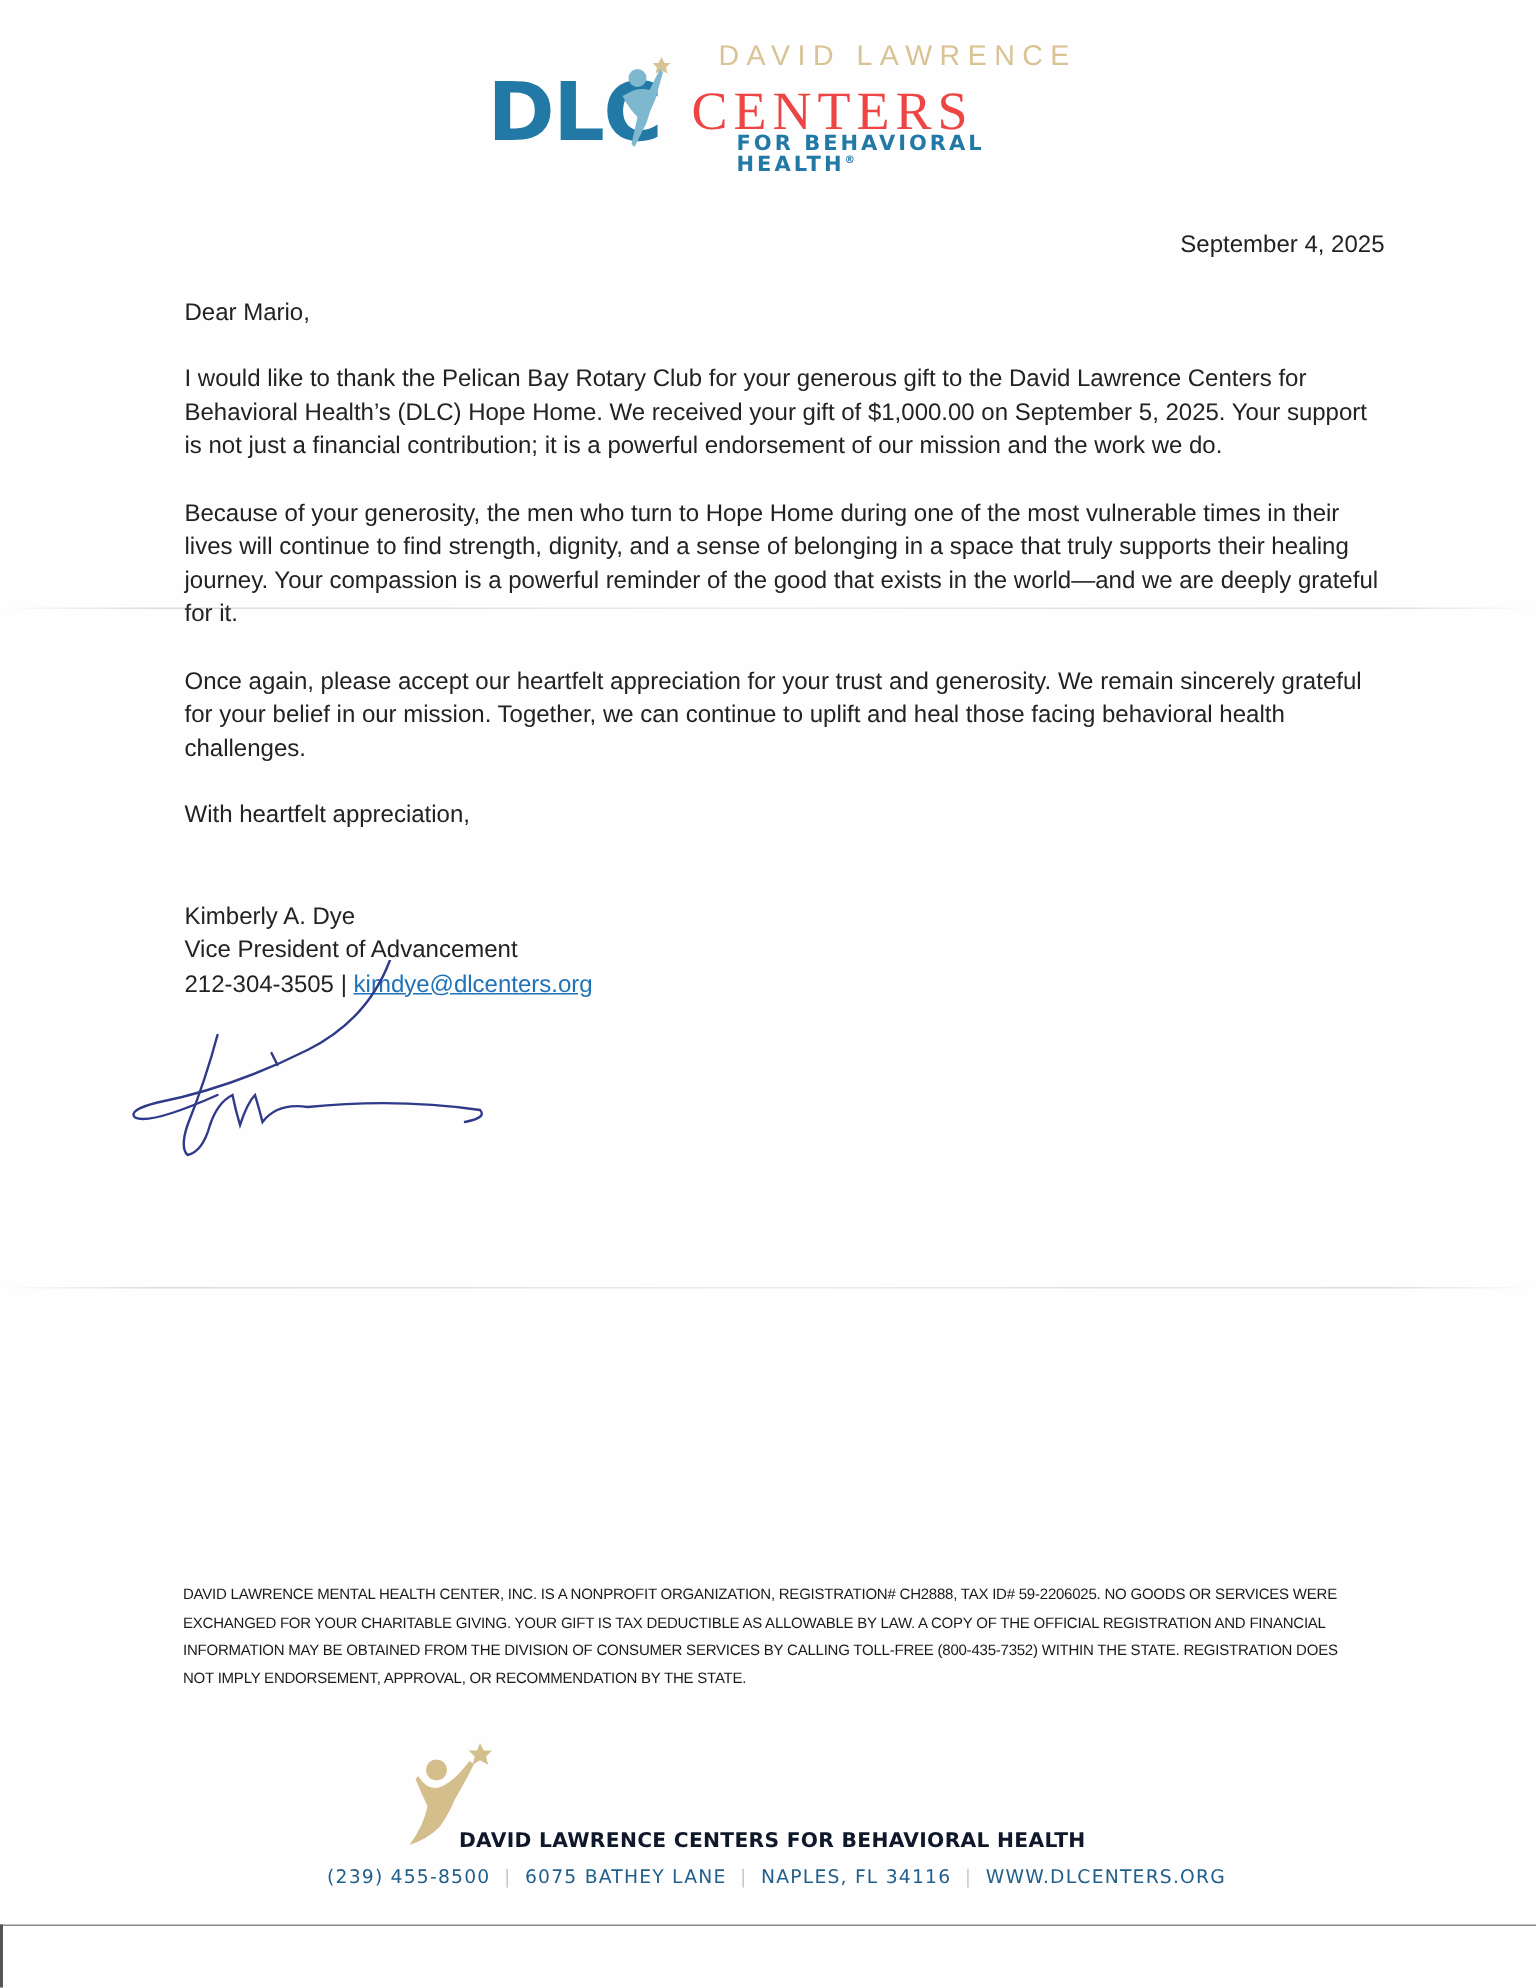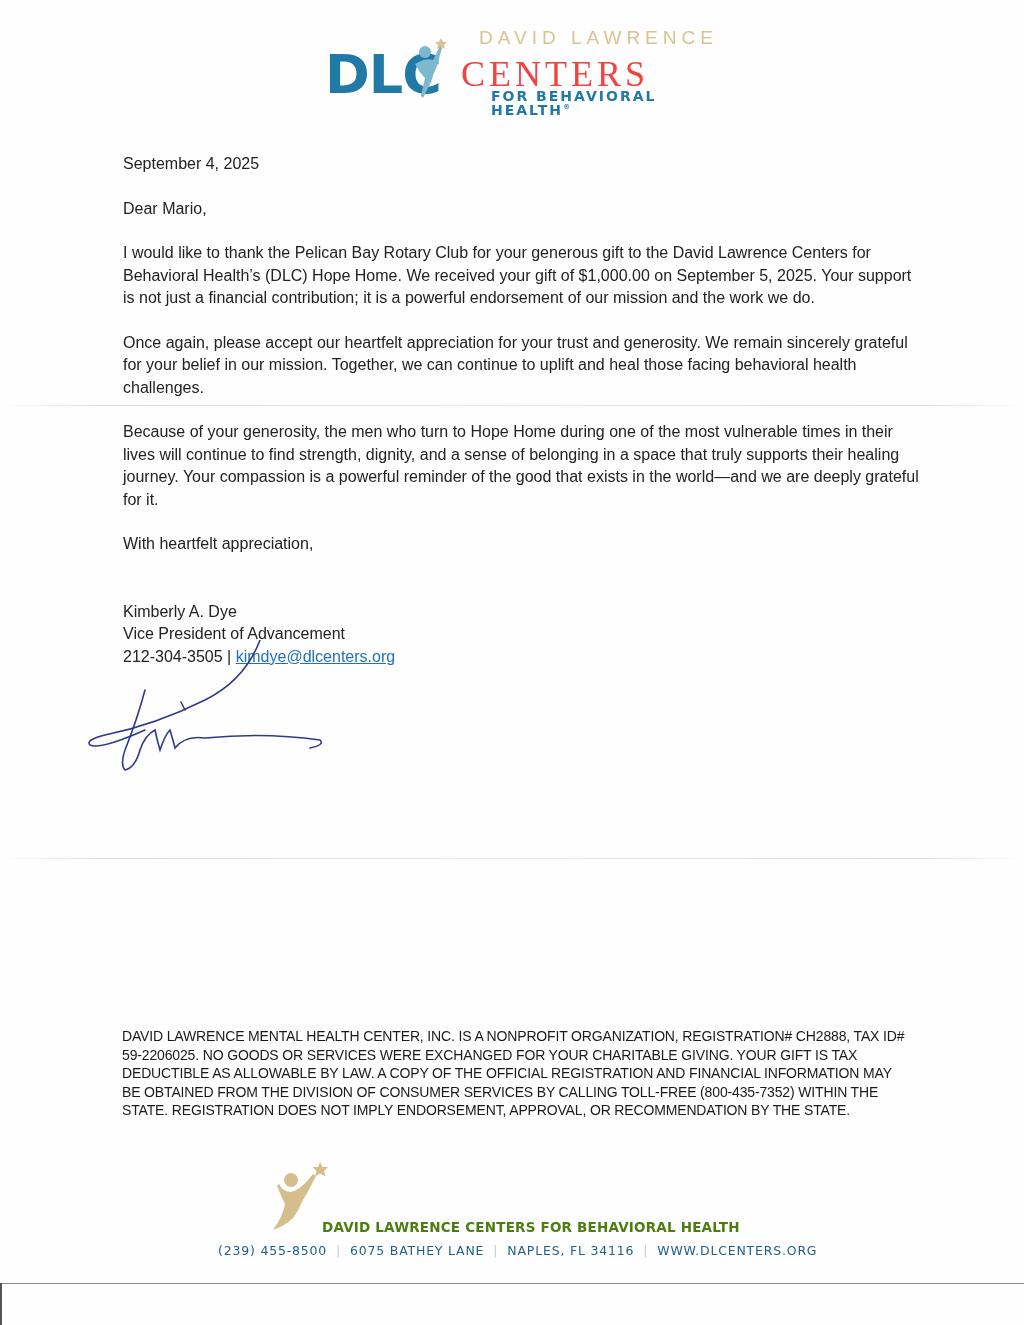--- a/index.html
+++ b/index.html
@@ -31,47 +31,47 @@
   .logo-sub {
     position: absolute; left: 142px; top: 61px;
     font-family: "DejaVu Sans", sans-serif; font-weight: bold;
     font-size: 14px; letter-spacing: 2px; color: #2279a6; line-height: 1; margin-left: 24px;
   }
   .logo-sub sup { font-size: 7px; }
 
   
   .letter { position: absolute; left: 123px; top: 153px; width: 800px; font-size: 16px; line-height: 22.5px; color: #222; }
   .letter p { margin: 0; }
-  .date { margin-bottom: 22px !important; }
+  .date { margin-bottom: 22px !important; text-align: right; }
   .addr-line { display: block; }
   .addr { margin-bottom: 22px !important; }
   .salutation { margin-bottom: 22px !important; }
   .para { margin-bottom: 22px !important; }
   .closing { margin-bottom: 45px !important; }
   .sig-line { display: block; }
   .email { color: #1f72b8; text-decoration: underline; text-align: center; }
 
   .signature { position: absolute; left: 85px; top: 640px; width: 250px; height: 160px; pointer-events: none; }
 
   
   .fold { position: absolute; left: 0; width: 1024px; height: 1px; background: linear-gradient(90deg, rgba(0,0,0,0) 0%, rgba(120,120,120,0.25) 10%, rgba(120,120,120,0.15) 50%, rgba(120,120,120,0.25) 90%, rgba(0,0,0,0) 100%); }
 
   
   .disclaimer {
-    position: absolute; left: 122px; top: 1027px; width: 790px;
-    font-family: "Liberation Sans", sans-serif; font-size: 14px; line-height: 18.5px;
+    position: absolute; left: 122px; top: 1055px; width: 790px;
+    font-family: "Liberation Sans", sans-serif; font-size: 10px; line-height: 18.5px;
     color: #1a1a1a; letter-spacing: -0.15px;
   }
 
   
   .footer-figure { position: absolute; left: 265px; top: 1160px; width: 70px; height: 72px; }
   .footer-title {
-    position: absolute; left: 322px; top: 1219px;
+    position: absolute; left: 306px; top: 1219px;
     font-family: "DejaVu Sans", sans-serif; font-weight: bold; font-size: 13.5px;
-    color: #4d7c0f; letter-spacing: 0.2px;
+    color: #0f172a; letter-spacing: 0.2px;
   }
   .footer-contact {
     position: absolute; left: 218px; top: 1243px;
     font-family: "DejaVu Sans", sans-serif; font-size: 12.5px; color: #1f5f8a; letter-spacing: 0.8px;
     white-space: nowrap;
     text-align: right;
   }
   .footer-contact .sep { color: #c9c9c9; margin: 0 9px; }
 
   .bottom-edge { position: absolute; left: 0; top: 1283px; width: 1024px; height: 1px; background: #8a8a8a; }
@@ -95,22 +95,22 @@
     <div class="logo-centers">CENTERS</div>
     <div class="logo-sub">
       <span>FOR BEHAVIORAL HEALTH</span><sup>®</sup>
     </div>
   </div>
 
   <div class="letter">
     <p class="date">September 4, 2025</p>
     <p class="salutation">Dear Mario,</p>
     <p class="para">I would like to thank the Pelican Bay Rotary Club  for your generous gift to the David Lawrence Centers for Behavioral Health’s (DLC) Hope Home. We received your gift of $1,000.00 on September 5, 2025. Your support is not just a financial contribution; it is a powerful endorsement of our mission and the work we do.</p>
+    <p class="para">Because of your generosity, the men who turn to Hope Home during one of the most vulnerable times in their lives will continue to find strength, dignity, and a sense of belonging in a space that truly supports their healing journey. Your compassion is a powerful reminder of the good that exists in the world—and we are deeply grateful for it.</p>
     <p class="para">Once again, please accept our heartfelt appreciation for your trust and generosity. We remain sincerely grateful for your belief in our mission. Together, we can continue to uplift and heal those facing behavioral health challenges.</p>
-    <p class="para">Because of your generosity, the men who turn to Hope Home during one of the most vulnerable times in their lives will continue to find strength, dignity, and a sense of belonging in a space that truly supports their healing journey. Your compassion is a powerful reminder of the good that exists in the world—and we are deeply grateful for it.</p>
     <p class="closing">With heartfelt appreciation,</p>
     <p>
       <span class="sig-line">Kimberly A. Dye</span>
       <span class="sig-line">Vice President of Advancement</span>
       <span class="sig-line">
         <span>212-304-3505</span>
         <span>|</span>
         <a class="email">kimdye@dlcenters.org</a>
       </span>
     </p>

